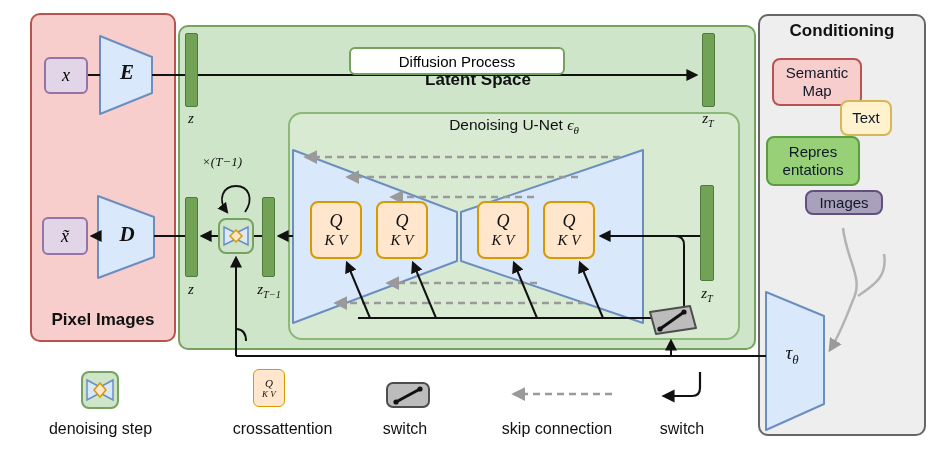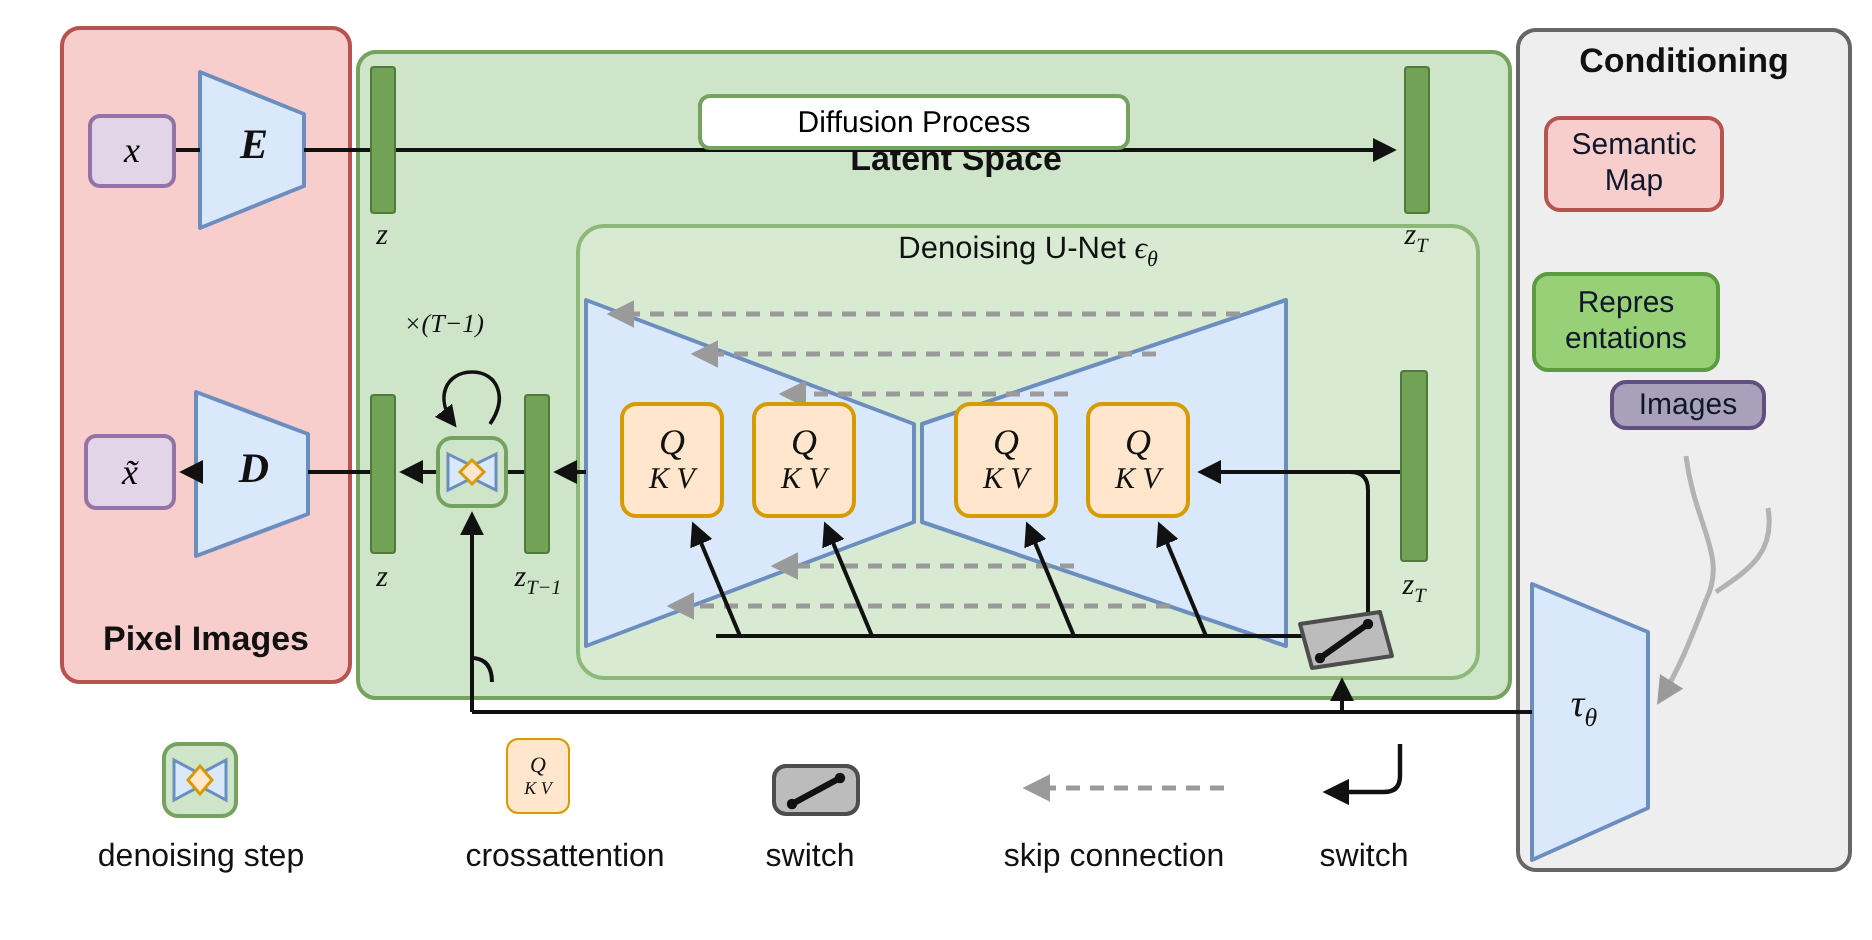--- a/index.html
+++ b/index.html
@@ -159,20 +159,23 @@
   </div>
   <div class="attn" style="left:543px;top:201px;width:52px;height:58px;">
     <span style="font-size:18px;">Q</span>
     <span style="font-size:15px;">K V</span>
   </div>
 
   <div class="condbox" style="left:772px;top:58px;width:90px;height:48px;background:#f8cecc;border-color:#b85450;">
     <span>Semantic</span>
     <span>Map</span>
   </div>
+  <div class="condbox" style="left:840px;top:100px;width:52px;height:36px;background:#fff2cc;border-color:#d6b656;">
+    <span>Text</span>
+  </div>
   <div class="condbox" style="left:766px;top:136px;width:94px;height:50px;background:#97d077;border-color:#5a9c3f;">
     <span>Repres</span>
     <span>entations</span>
   </div>
   <div class="condbox" style="left:788px;top:190px;width:78px;height:25px;background:#a9a1bb;border-color:#61507f;margin-left:17px;">
     <span>Images</span>
   </div>
 
   <div class="lbl math" style="left:764px;top:342px;width:56px;font-size:19px;">
     <span>τ</span><sub>θ</sub>

